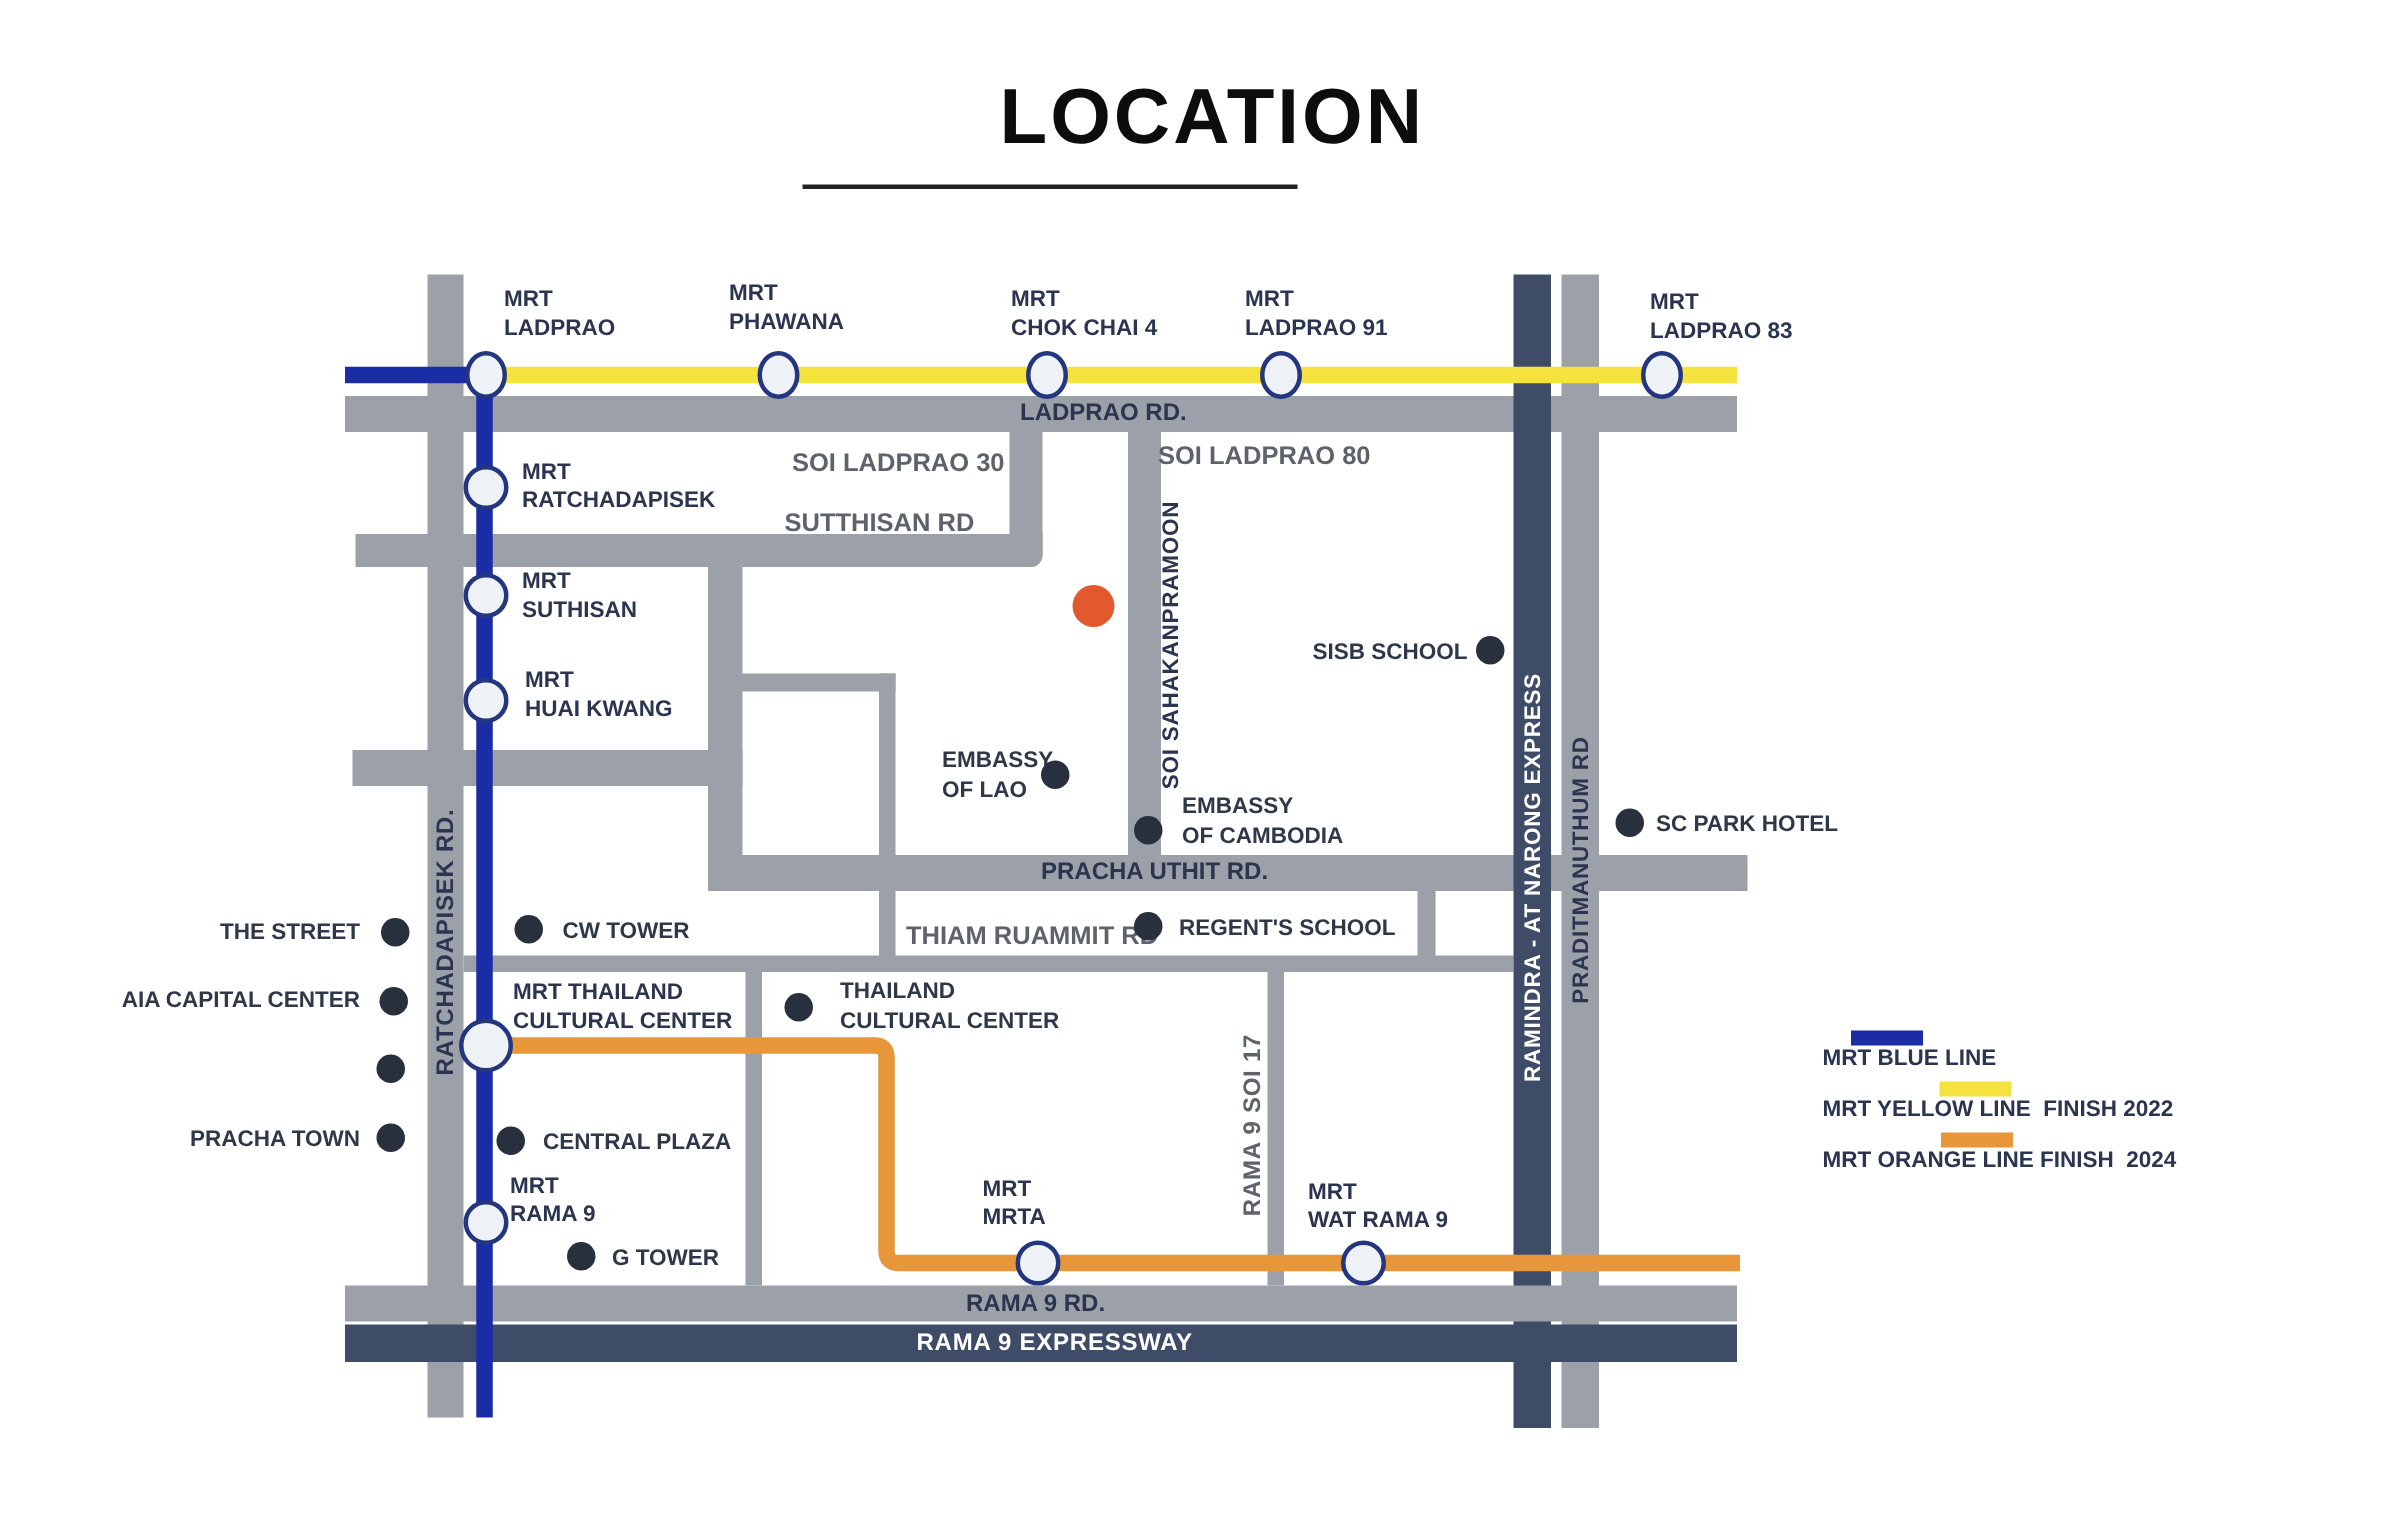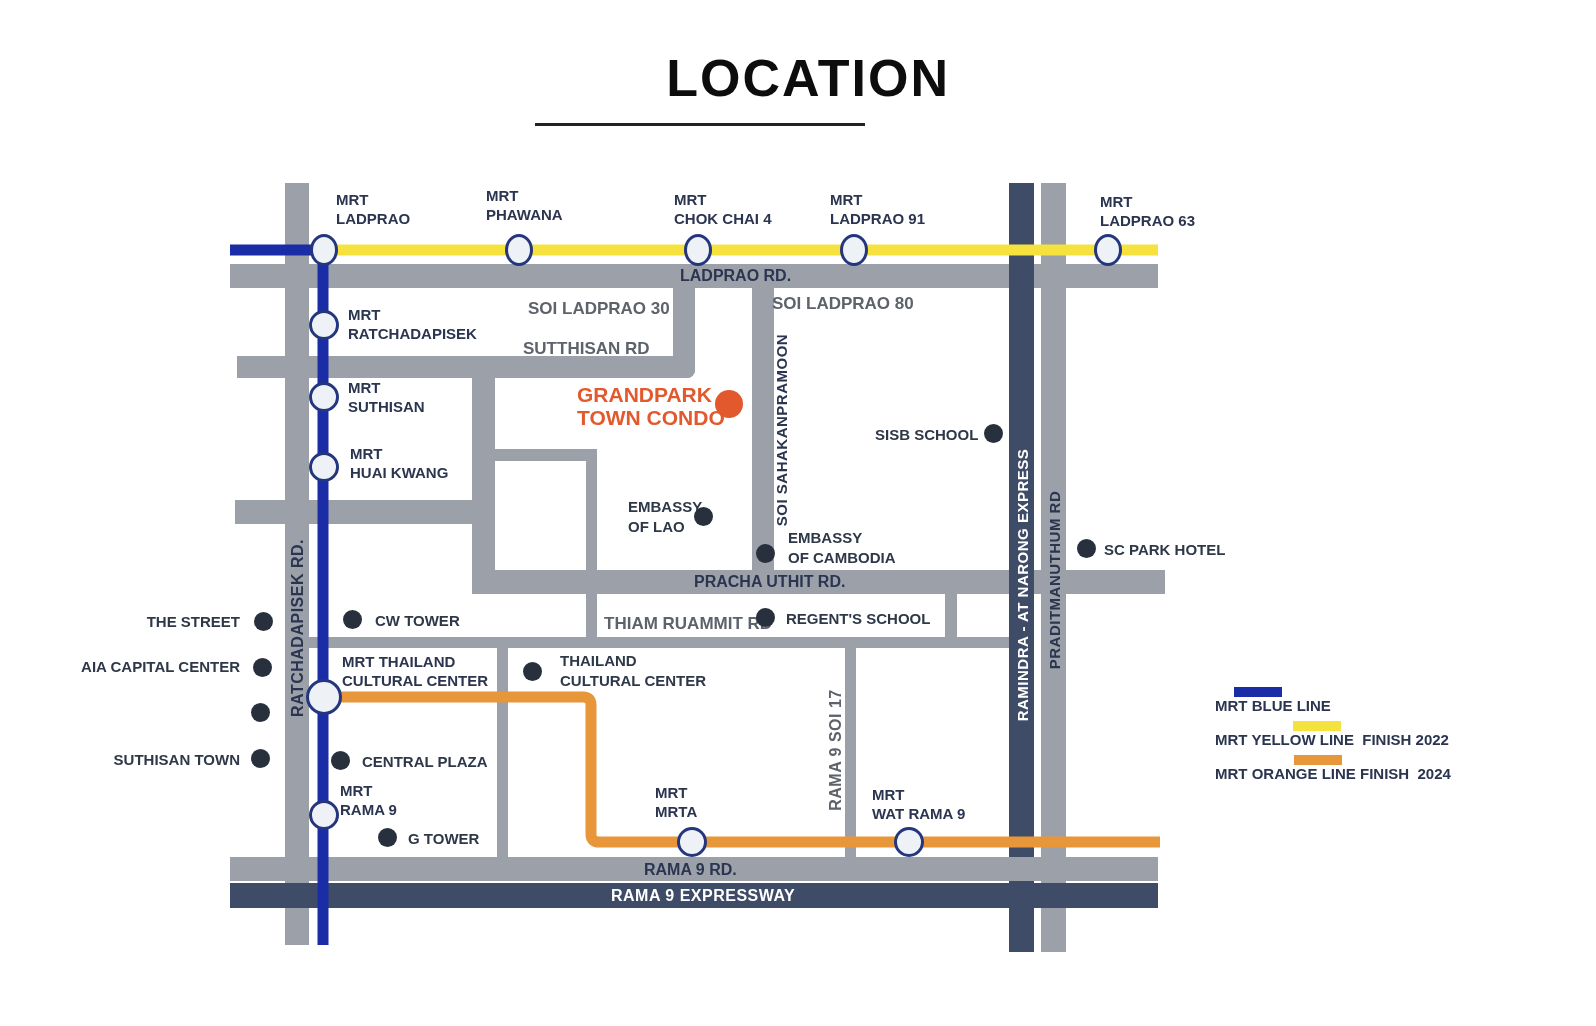--- a/index.html
+++ b/index.html
@@ -109,21 +109,21 @@
   <div class="st-label two" style="left:674px;top:190px;">
     <span class="l1">MRT</span>
       <span class="l2">CHOK CHAI 4</span>
     </div>
   <div class="st-label two" style="left:830px;top:190px;">
     <span class="l1">MRT</span>
       <span class="l2">LADPRAO 91</span>
     </div>
   <div class="st-label two" style="left:1100px;top:192px;">
     <span class="l1">MRT</span>
-      <span class="l2">LADPRAO 63</span>
+      <span class="l2">LADPRAO 83</span>
     </div>
   <div class="st-label two" style="left:348px;top:305px;">
     <span class="l1">MRT</span>
       <span class="l2">RATCHADAPISEK</span>
     </div>
   <div class="st-label two" style="left:348px;top:378px;">
     <span class="l1">MRT</span>
       <span class="l2">SUTHISAN</span>
     </div>
   <div class="st-label two" style="left:350px;top:444px;">
@@ -140,32 +140,28 @@
     </div>
   <div class="st-label two" style="left:655px;top:783px;">
     <span class="l1">MRT</span>
       <span class="l2">MRTA</span>
     </div>
   <div class="st-label two" style="left:872px;top:785px;">
     <span class="l1">MRT</span>
       <span class="l2">WAT RAMA 9</span>
     </div>
 
-  <div id="condo-label" class="two">
-    <span class="l1">GRANDPARK</span>
-      <span class="l2">TOWN CONDO</span>
-    </div>
   <div id="condo-dot"></div>
 
   <div class="lm-label r" style="right:1356px;top:612px;">THE STREET</div>
   <div class="lm-dot" style="left:254px;top:612px;"></div>
   <div class="lm-label r" style="right:1356px;top:657px;">AIA CAPITAL CENTER</div>
   <div class="lm-dot" style="left:253px;top:658px;"></div>
   <div class="lm-dot" style="left:251px;top:703px;"></div>
-  <div class="lm-label r" style="right:1356px;top:750px;">SUTHISAN TOWN</div>
+  <div class="lm-label r" style="right:1356px;top:750px;">PRACHA TOWN</div>
   <div class="lm-dot" style="left:251px;top:749px;"></div>
 
   <div class="lm-dot" style="left:343px;top:610px;"></div>
   <div class="lm-label" style="left:375px;top:611px;">CW TOWER</div>
   <div class="lm-dot" style="left:331px;top:751px;"></div>
   <div class="lm-label" style="left:362px;top:752px;">CENTRAL PLAZA</div>
   <div class="lm-dot" style="left:378px;top:828px;"></div>
   <div class="lm-label" style="left:408px;top:829px;">G TOWER</div>
   <div class="lm-dot" style="left:523px;top:662px;"></div>
   <div class="lm-label two" style="left:560px;top:651px;">

